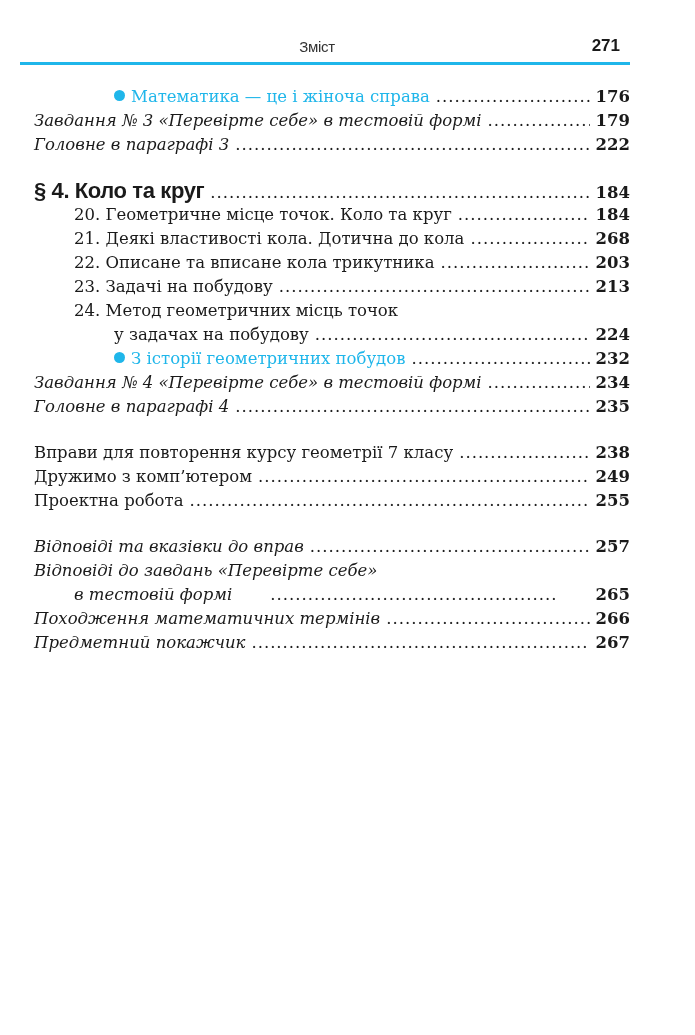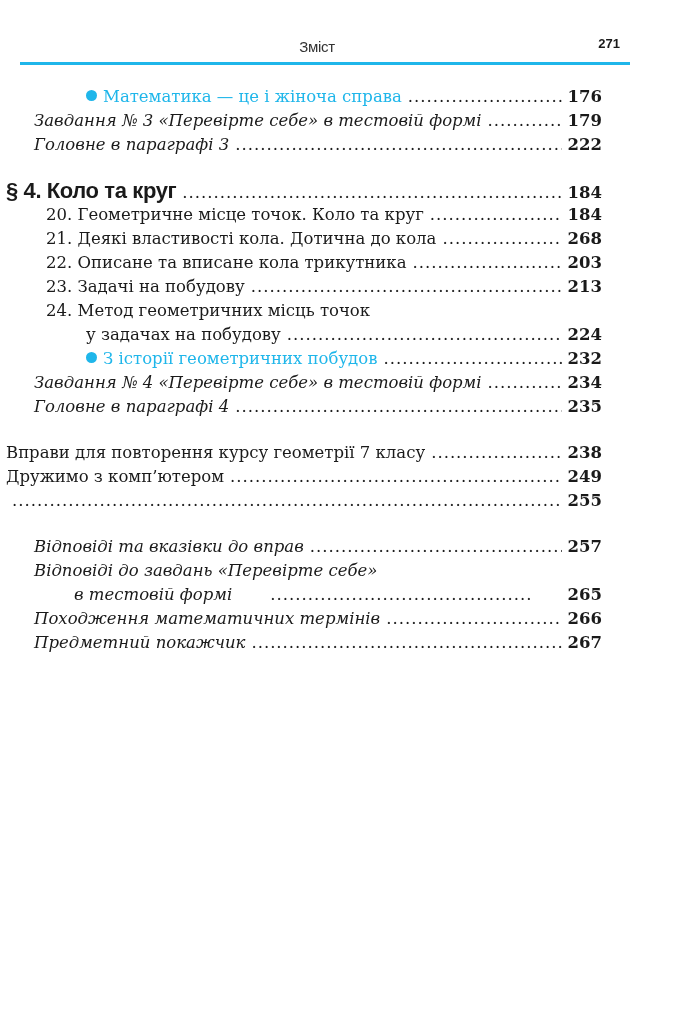--- a/index.html
+++ b/index.html
@@ -2,30 +2,30 @@
 <html><head>
   <meta charset="utf-8">
   <style>
     html, body { margin: 0; padding: 0; background: #ffffff; }
     body { width: 695px; height: 1035px; position: relative; overflow: hidden; }
     .page { position: absolute; left: 0; top: 0; width: 695px; height: 1035px; }
     .header { position: absolute; left: 14px; top: 34px; width: 606px; height: 26px; }
     .header-title { position: absolute; left: 0; width: 606px; top: 4px; text-align: center;
       font-family: "Liberation Sans", sans-serif; font-size: 15px; color: #333333; letter-spacing: -0.3px; }
     .header-page { position: absolute; right: 0; top: 2px;
-      font-family: "Liberation Sans", sans-serif; font-size: 13px; font-weight: bold; color: #1a1a1a; }
+      font-family: "Liberation Sans", sans-serif; font-size: 17px; font-weight: bold; color: #1a1a1a; }
     .rule { position: absolute; left: 20px; top: 62px; width: 610px; height: 3px; background: #1fb6ea; }
-    .toc { position: absolute; left: 6px; top: 85px; width: 596px; }
+    .toc { position: absolute; left: 34px; top: 85px; width: 596px; }
     .row { display: flex; align-items: baseline; height: 24px; line-height: 24px;
       font-family: "DejaVu Serif", serif; font-size: 16.5px; color: #1a1a1a; white-space: nowrap; }
     .row .label { flex: 0 0 auto; }
     .row .dots { flex: 1 1 auto; overflow: hidden; margin: 0 6px; letter-spacing: 1px; color: #1a1a1a; }
     .row .dots::after { content: "............................................................................................................................................"; }
     .row .page-num { flex: 0 0 auto; font-weight: bold; }
-    .row.italic .label { font-style: italic; margin-left: 28px; }
+    .row.italic .label { font-style: italic; }
     .row.cyan .label { color: #1fb6ea; }
     .row.section .label { font-family: "Liberation Sans", sans-serif; font-weight: bold; font-size: 22px; letter-spacing: -0.4px; }
     .row.no-dots .dots::after { content: ""; }
     .ind1 { padding-left: 40px; }
     .ind2 { padding-left: 80px; }
     .ind-i { padding-left: 40px; gap: 32px; }
     .bullet { display: inline-block; width: 11px; height: 11px; border-radius: 50%; background: #1fb6ea; margin-right: 6px; vertical-align: 1px; }
     .gap { height: 22px; }
   </style>
 </head>
@@ -115,20 +115,21 @@
       <span class="label">Вправи для повторення курсу геометрії 7 класу</span>
       <span class="dots"></span>
       <span class="page-num">238</span>
     </div>
     <div class="row">
       <span class="label">Дружимо з комп’ютером</span>
       <span class="dots"></span>
       <span class="page-num">249</span>
     </div>
     <div class="row">
+      <span class="label">Проектна робота</span>
       <span class="dots"></span>
       <span class="page-num">255</span>
     </div>
 
     <div class="gap"></div>
 
     <div class="row italic">
       <span class="label">Відповіді та вказівки до вправ</span>
       <span class="dots"></span>
       <span class="page-num">257</span>

